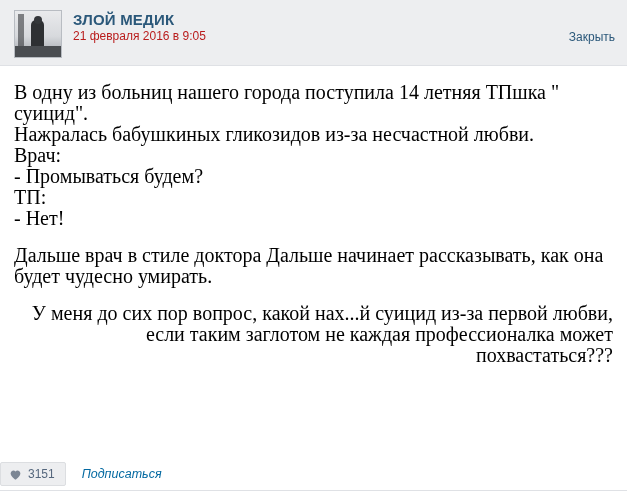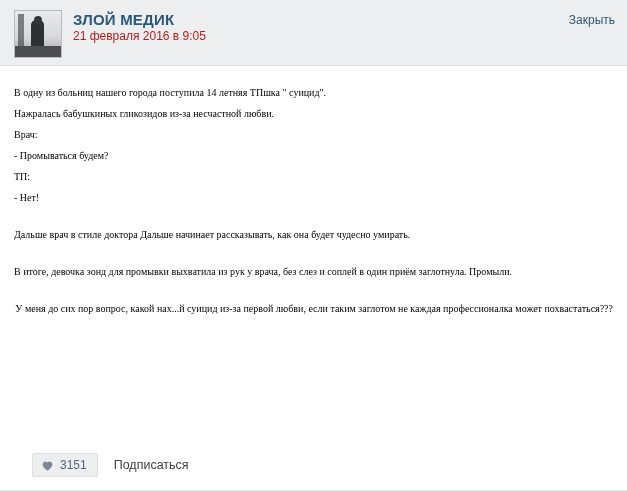--- a/index.html
+++ b/index.html
@@ -95,52 +95,52 @@
   }
   .date {
     margin-top: 0;
     font-size: 12px;
     color: #b91c1c;
     line-height: 14px;
   }
   .close-link {
     position: absolute;
     right: 12px;
-    top: 13px;
+    top: 30px;
     font-size: 12px;
     color: #2b587a;
     text-decoration: none;
     cursor: pointer;
   }
 
   
   .post-body {
     flex: 1 1 auto;
     padding: 16px 14px 0 14px;
     font-family: "Liberation Serif", serif;
-    font-size: 10px;
+    font-size: 20px;
     line-height: 21px;
     color: #000000;
   }
   .para {
     margin: 0 0 16px 0;
     white-space: pre-wrap;
   }
   .para.tight {
     margin-bottom: 0;
     text-align: right;
   }
 
   
   .post-footer {
     height: 52px;
     box-sizing: border-box;
-    padding: 9px 14px 0 32px;
+    padding: 9px 14px 0 0;
     display: flex;
-    align-items: center;
+    align-items: flex-end;
     border-top: 1px solid transparent;
   }
   .like-btn {
     display: inline-flex;
     align-items: center;
     height: 24px;
     padding: 0 10px 0 8px;
     background: #edeef0;
     border: 1px solid #dcdee1;
     border-radius: 2px;
@@ -158,23 +158,24 @@
   .heart svg { display: block; }
   .like-count {
     font-size: 12px;
     color: #55677d;
     font-weight: normal;
   }
   .subscribe {
     margin-left: 16px;
     line-height: 24px;
     font-size: 12.5px;
-    color: #404040;
+    color: #0369a1;
     text-decoration: none;
     cursor: pointer;
+    font-style: italic;
   }
   .bottom-rule {
     height: 1px;
     background: #dfe1e5;
     width: 627px;
     margin-top: 4px;
   }
 </style>
 </head>
 <body>
@@ -197,21 +198,20 @@
   </div>
 
   <div class="post-body">
     <p class="para">В одну из больниц нашего города поступила 14 летняя ТПшка " суицид".
 Нажралась бабушкиных гликозидов из-за несчастной любви.
 Врач:
 - Промываться будем?
 ТП:
 - Нет!</p>
     <p class="para">Дальше врач в стиле доктора Дальше начинает рассказывать, как она будет чудесно умирать.</p>
-    <p class="para">В итоге, девочка зонд для промывки выхватила из рук у врача, без слез и соплей в один приём заглотнула. Промыли.</p>
     <p class="para tight">У меня до сих пор вопрос, какой нах...й суицид из-за первой любви, если таким заглотом не каждая профессионалка может похвастаться???</p>
   </div>
 
   <div class="post-footer">
     <div class="like-btn">
       <span class="heart">
         <svg width="13" height="13" viewBox="0 0 16 16" aria-hidden="true">
           <path d="M8 14.5s-6-3.9-6-8A3.5 3.5 0 0 1 8 4.3 3.5 3.5 0 0 1 14 6.5c0 4.1-6 8-6 8z" fill="#7c8694"></path>
         </svg>
       </span>

